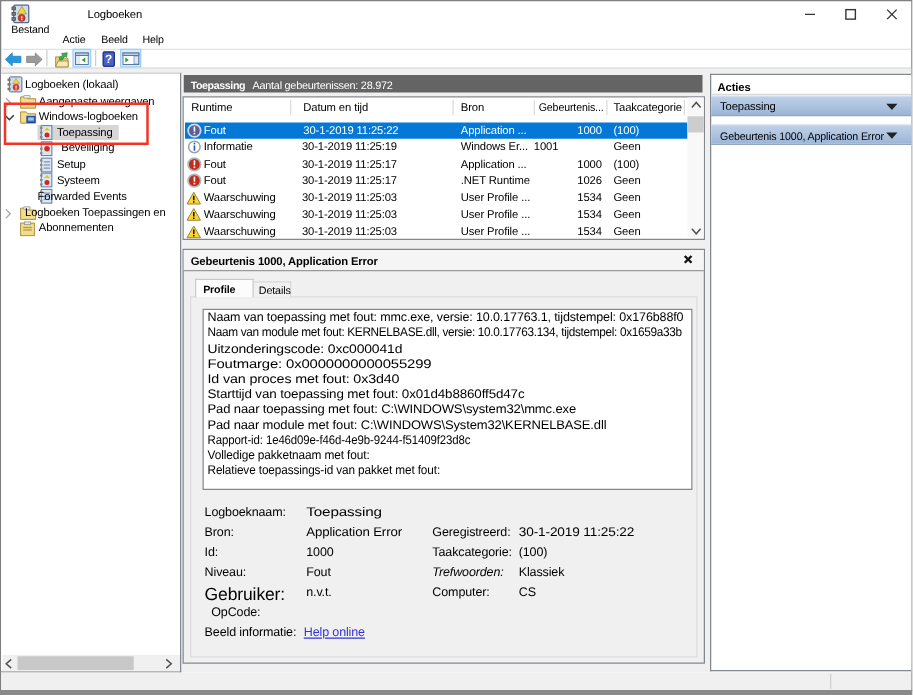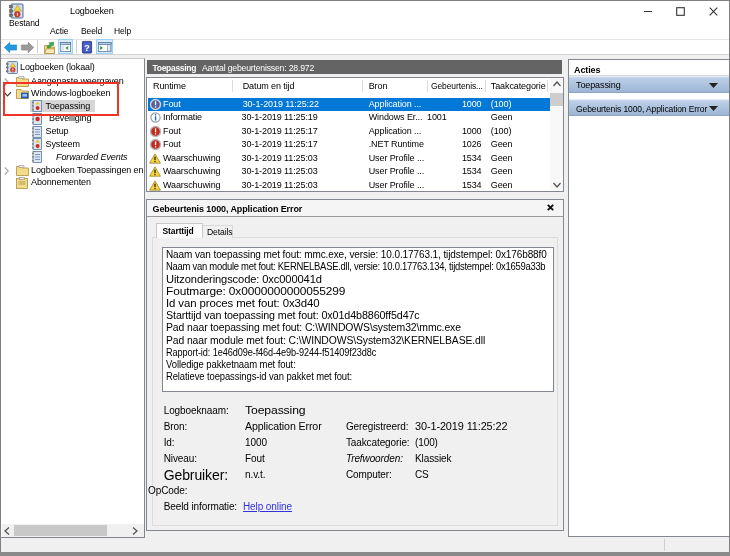--- a/index.html
+++ b/index.html
@@ -151,29 +151,29 @@
 <div class="t" style="left:45.5px;top:138.5px;">Systeem</div>
 <svg class="abs" style="left:31.5px;top:151.0px;" width="10" height="12" viewBox="0 0 10 12">
     <rect x="1" y="0.5" width="8.5" height="11" fill="#dce6f2" stroke="#5a7aa0" stroke-width="0.8"></rect>
     <rect x="0" y="1.6" width="2" height="1.6" fill="#888"></rect>
     <rect x="0" y="5.2" width="2" height="1.6" fill="#888"></rect>
     <rect x="0" y="8.8" width="2" height="1.6" fill="#888"></rect>
     <rect x="3" y="3" width="5" height="1" fill="#7c97b8"></rect>
     <rect x="3" y="5.5" width="5" height="1" fill="#7c97b8"></rect>
     <rect x="3" y="8" width="5" height="1" fill="#7c97b8"></rect>
   </svg>
-<div class="t" style="left:56px;top:151.5px;font-style:italic;">Forwarded Events</div>
+<div class="t" style="left:30px;top:151.5px;">Forwarded Events</div>
 <svg class="abs" style="left:4px;top:166.5px;" width="5" height="8">
     <path d="M0.8 0.5 L4.2 4 L0.8 7.5" stroke="#a6a6a6" stroke-width="1.1" fill="none"></path>
   </svg>
 <svg class="abs" style="left:16px;top:164.5px;" width="13" height="11" viewBox="0 0 13 11">
     <path d="M0.5 1.5 H5 L6.2 3 H12.5 V10.5 H0.5 Z" fill="#f3dd8a" stroke="#b08d3e" stroke-width="0.8"></path>
     <path d="M3 0.5 h5 v2 h-5 Z" fill="#f8f8f4" stroke="#9a9a8a" stroke-width="0.7"></path>
   </svg>
-<div class="t" style="left:31px;top:164.5px;width:112px;overflow:hidden;">Logboeken Toepassingen en</div>
+<div class="t" style="left:20px;top:164.5px;width:112px;overflow:hidden;">Logboeken Toepassingen en</div>
 <svg class="abs" style="left:16px;top:177.1px;" width="12" height="12" viewBox="0 0 12 12">
     <rect x="0.5" y="1.5" width="11" height="10" fill="#f3dd8a" stroke="#b08d3e" stroke-width="0.8"></rect>
     <rect x="3.5" y="0.5" width="5" height="2.2" fill="#e8e8e0" stroke="#9a9a8a" stroke-width="0.7"></rect>
     <rect x="2.5" y="4.5" width="7" height="1" fill="#b09a50"></rect>
     <rect x="2.5" y="6.5" width="7" height="1" fill="#b09a50"></rect>
   </svg>
 <div class="t" style="left:31px;top:177.1px;">Abonnementen</div>
 
 <div class="abs" style="left:3px;top:82px;width:116px;height:33.5px;border:2.5px solid #f23427;z-index:50;"></div>
 
@@ -288,21 +288,21 @@
 <div class="t" style="left:152.5px;top:203.5px;font-weight:bold;">Gebeurtenis 1000, Application Error</div>
 <div class="abs" style="left:147px;top:215.5px;width:416px;height:1px;background:#9a9a9a;"></div>
 <svg class="abs" style="left:547.3px;top:203.5px;" width="7" height="7">
     <path d="M0.8 0.8 L6.2 6.2 M6.2 0.8 L0.8 6.2" stroke="#111" stroke-width="1.9"></path>
   </svg>
 
 <div class="abs" style="left:152px;top:237px;width:406px;height:289px;background:#f0f0f0;border:1px solid #dcdcdc;"></div>
 <div class="abs" style="left:202px;top:225px;width:31px;height:13px;background:#f0f0f0;border:1px solid #d9d9d9;border-bottom:none;"></div>
 <div class="t" style="left:207px;top:227px;font-size:8.6px;">Details</div>
 <div class="abs" style="left:156px;top:223px;width:47px;height:15px;background:#fcfcfc;border:1px solid #c9c9c9;border-bottom:none;"></div>
-<div class="t" style="left:162.5px;top:226px;font-size:8.5px;font-weight:bold;">Starttijd</div>
+<div class="t" style="left:162.5px;top:226px;font-size:8.5px;font-weight:bold;">Profile</div>
 
 <div class="abs" style="left:162px;top:247px;width:392px;height:145px;background:#fff;border:1px solid #828790;"></div>
 <div class="t" style="left:166px;top:249.2px;font-size:10px;line-height:12px;">Naam van toepassing met fout: mmc.exe, versie: 10.0.17763.1, tijdstempel: 0x176b88f0</div>
 <div class="t" style="left:166px;top:261.4px;font-size:10px;line-height:12px;letter-spacing:-0.28px;transform:scaleX(0.945);transform-origin:left center;">Naam van module met fout: KERNELBASE.dll, versie: 10.0.17763.134, tijdstempel: 0x1659a33b</div>
 <div class="t" style="left:166px;top:273.6px;font-size:10px;line-height:12px;transform:scaleX(1.113);transform-origin:left center;">Uitzonderingscode: 0xc000041d</div>
 <div class="t" style="left:166px;top:285.8px;font-size:10px;line-height:12px;transform:scaleX(1.19);transform-origin:left center;">Foutmarge: 0x0000000000055299</div>
 <div class="t" style="left:166px;top:298.0px;font-size:10px;line-height:12px;transform:scaleX(1.143);transform-origin:left center;">Id van proces met fout: 0x3d40</div>
 <div class="t" style="left:166px;top:310.2px;font-size:10px;line-height:12px;transform:scaleX(1.073);transform-origin:left center;">Starttijd van toepassing met fout: 0x01d4b8860ff5d47c</div>
 <div class="t" style="left:166px;top:322.4px;font-size:10px;line-height:12px;transform:scaleX(1.043);transform-origin:left center;">Pad naar toepassing met fout: C:\WINDOWS\system32\mmc.exe</div>
 <div class="t" style="left:166px;top:334.6px;font-size:10px;line-height:12px;transform:scaleX(1.038);transform-origin:left center;">Pad naar module met fout: C:\WINDOWS\System32\KERNELBASE.dll</div>
@@ -321,21 +321,21 @@
 <div class="t" style="left:345.9px;top:437px;font-size:10px;line-height:12px;">Taakcategorie:</div>
 <div class="t" style="left:415px;top:437px;font-size:10px;line-height:12px;">(100)</div>
 <div class="t" style="left:163.7px;top:453px;font-size:10px;line-height:12px;">Niveau:</div>
 <div class="t" style="left:245px;top:453px;font-size:10px;line-height:12px;">Fout</div>
 <div class="t" style="left:345.9px;top:453px;font-size:10px;line-height:12px;font-style:italic;">Trefwoorden:</div>
 <div class="t" style="left:415px;top:453px;font-size:10px;line-height:12px;">Klassiek</div>
 <div class="t" style="left:163.7px;top:469px;font-size:14px;line-height:12px;">Gebruiker:</div>
 <div class="t" style="left:245px;top:469px;font-size:10px;line-height:12px;">n.v.t.</div>
 <div class="t" style="left:345.9px;top:469px;font-size:10px;line-height:12px;">Computer:</div>
 <div class="t" style="left:415px;top:469px;font-size:10px;line-height:12px;">CS</div>
-<div class="t" style="left:148px;top:484.5px;font-size:10px;line-height:12px;">OpCode:</div>
+<div class="t" style="left:169px;top:484.5px;font-size:10px;line-height:12px;">OpCode:</div>
 <div class="t" style="left:163.7px;top:500.5px;font-size:10px;line-height:12px;">Beeld informatie:</div>
 <div class="t" style="left:243px;top:500.5px;font-size:10px;line-height:12px;"><span style="color:#3333dd;text-decoration:underline;">Help online</span></div>
 
 <div class="abs" style="left:567.5px;top:59px;width:161.5px;height:478px;background:#fff;border:1px solid #828790;border-right:none;"></div>
 <div class="t" style="left:574px;top:65px;font-weight:bold;">Acties</div>
 <div class="abs" style="left:569px;top:75px;width:160px;height:1px;background:#d9d9d9;"></div>
 <div class="abs" style="left:569px;top:76px;width:160px;height:17px;background:linear-gradient(180deg,#eff4fb 0%,#bdcfe8 12%,#abc2de 60%,#9db5d5 100%);border-bottom:1px solid #8da6c4;"></div>
 <div class="t" style="left:576px;top:80px;">Toepassing</div>
 <svg class="abs" style="left:708.5px;top:83px;" width="9" height="5">
     <path d="M0 0 L9 0 L4.5 5 Z" fill="#222"></path>

